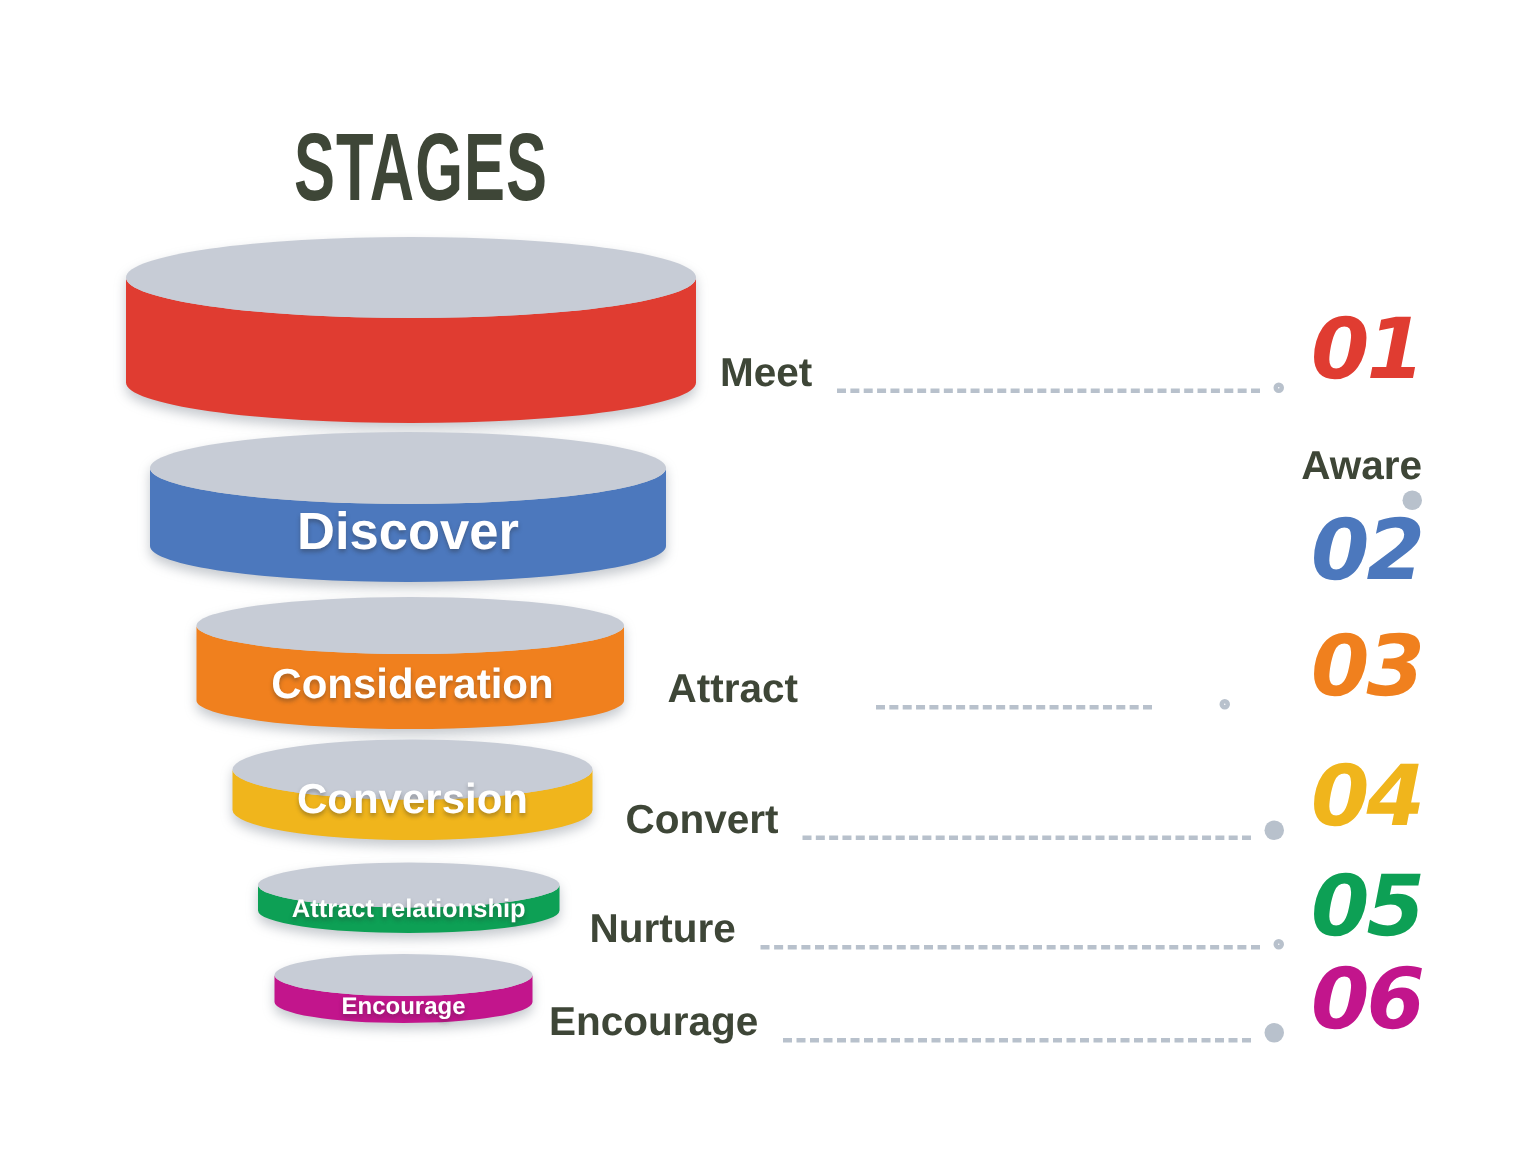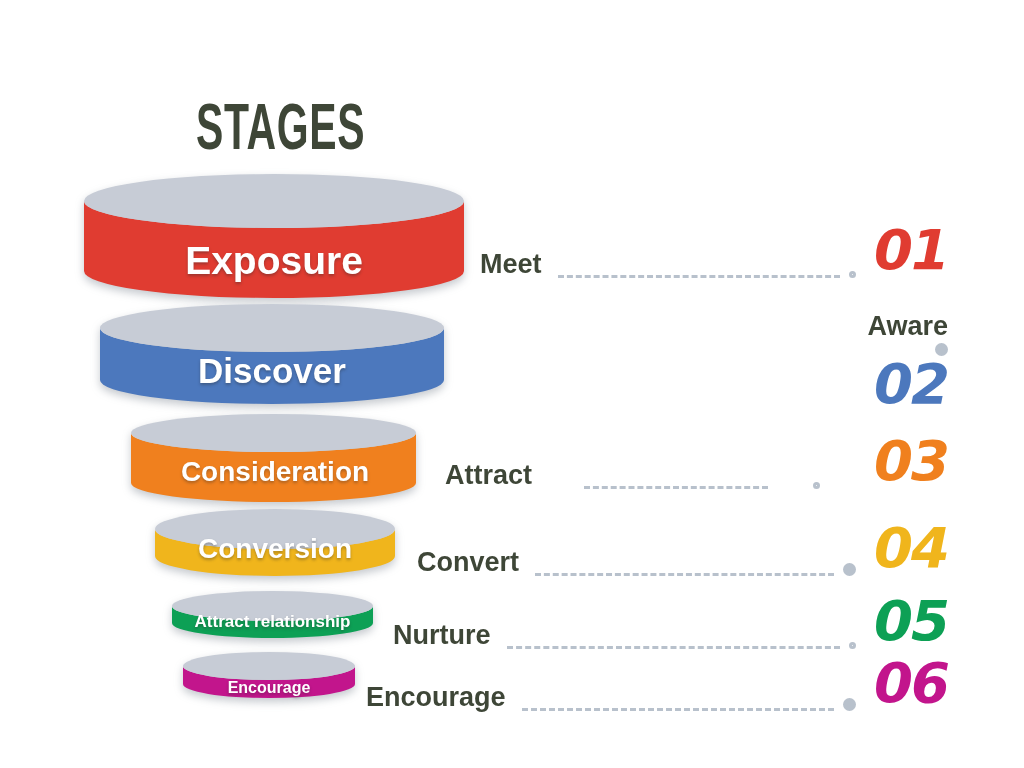--- a/index.html
+++ b/index.html
@@ -3,21 +3,21 @@
 <meta charset="utf-8">
 <style>
   * { margin: 0; padding: 0; box-sizing: border-box; }
   html, body { width: 1024px; height: 768px; }
   body {
     font-family: "Liberation Sans", sans-serif;
     background: #ffffff;
     position: relative;
     overflow: hidden;
   }
-  .canvas { position: absolute; inset: 0; margin-top: 16px; }
+  .canvas { position: absolute; inset: 0; }
 
   
   .title {
     position: absolute;
     left: 196px; top: 74px;
     font-size: 64px;
     font-weight: 800;
     letter-spacing: 1px;
     transform: scaleX(0.64);
     transform-origin: left top;
@@ -113,21 +113,20 @@
       <path d="M 172,590 L 172,607 A 100.5,15 0 0 0 373,607 L 373,590 A 100.5,15 0 0 1 172,590 Z" fill="#0da055"></path>
       <ellipse cx="272.5" cy="590" rx="100.5" ry="15" fill="#c7ccd6"></ellipse>
     </g>
 
     <g class="disk">
       <path d="M 183,650 L 183,668 A 86,14 0 0 0 355,668 L 355,650 A 86,14 0 0 1 183,650 Z" fill="#c2158c"></path>
       <ellipse cx="269" cy="650" rx="86" ry="14" fill="#c7ccd6"></ellipse>
     </g>
   </svg>
 
-  <div class="disk-label" style="left:84px;  top:225px; width:380px; font-size:39px;">Exposure</div>
   <div class="disk-label" style="left:100px; top:337px; width:344px; font-size:35px;">Discover</div>
   <div class="disk-label" style="left:131px; top:442px; width:288px; font-size:28px;">Consideration</div>
   <div class="disk-label" style="left:155px; top:519px; width:240px; font-size:28px;">Conversion</div>
   <div class="disk-label" style="left:172px; top:597px; width:201px; font-size:17px;">Attract relationship</div>
   <div class="disk-label" style="left:183px; top:664px; width:172px; font-size:16px;">Encourage</div>
 
   <div class="row" style="left:480px; top:192px; width:468px;">
     <span class="row-label" style="color: rgb(62, 70, 55);">Meet</span>
     <span class="dash" style="border-top-color: rgb(184, 193, 204);"></span>
     <span class="dot hollow" style="border-color: rgb(184, 193, 204);"></span>

